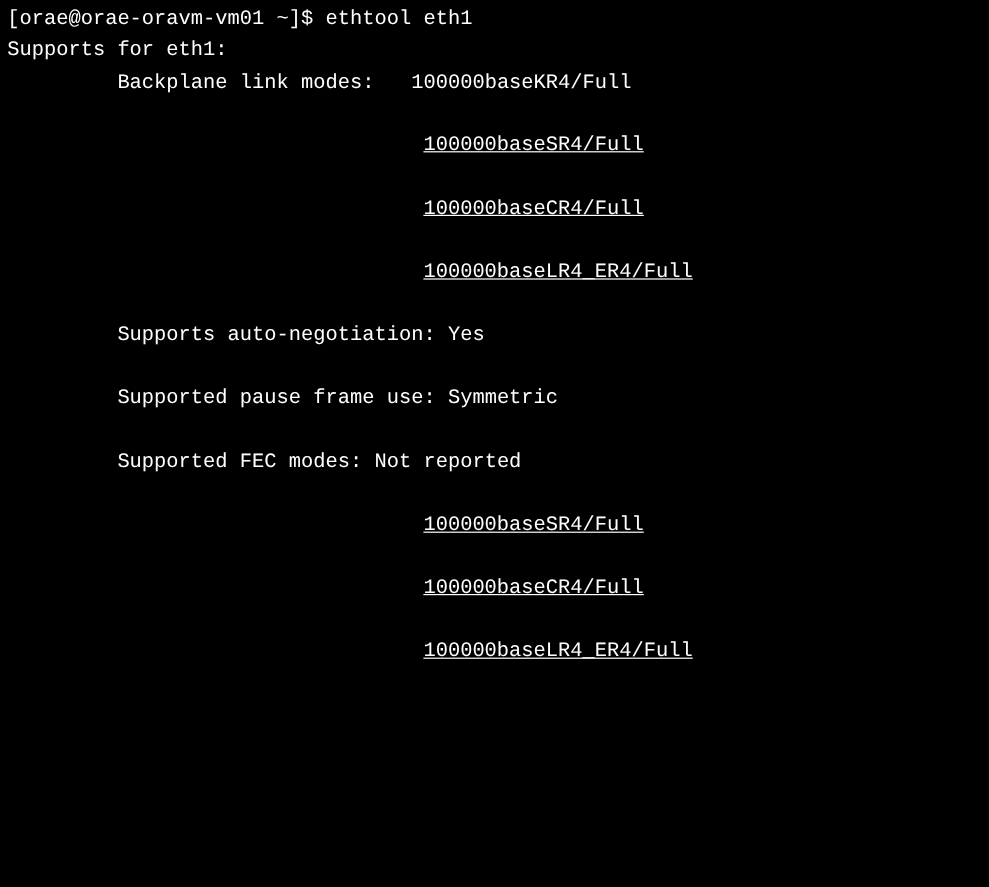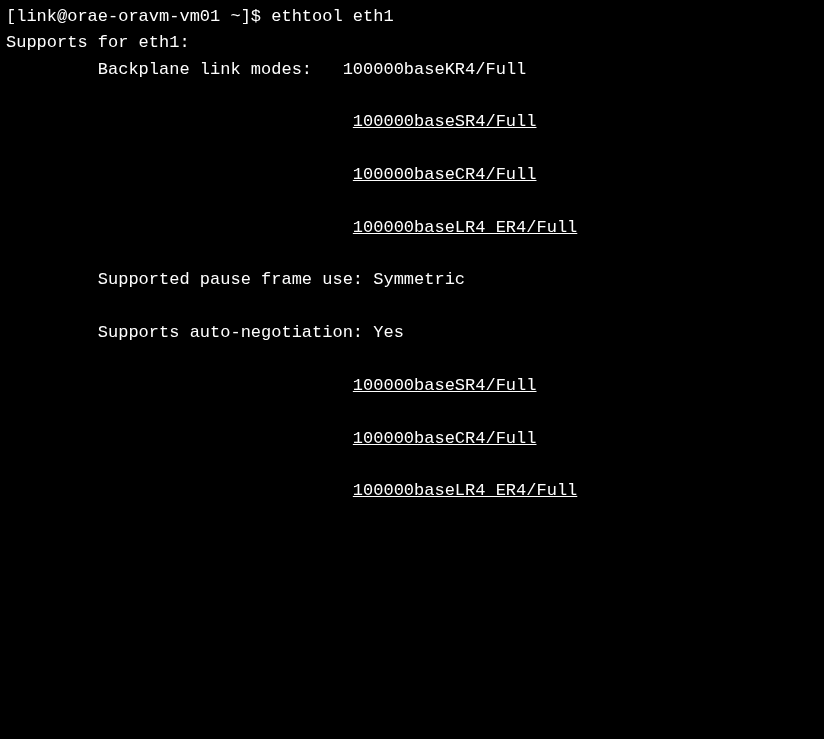--- a/index.html
+++ b/index.html
@@ -20,28 +20,29 @@
       font-family: inherit;
     }
     .prompt-line { white-space: pre; }
     .header-line { white-space: pre; }
     .indent1 { margin-left: 9ch; display: block; white-space: pre; }
     .indent2 { margin-left: 34ch; display: block; white-space: pre; text-decoration: underline; }
   </style>
 </head>
 <body>
 
-<pre><span class="prompt-line"><span>[link@orae-oravm-vm01 ~]$ </span><span>ethtool eth1</span></span>
+<pre><span class="prompt-line"><span>[orae@orae-oravm-vm01 ~]$ </span><span>ethtool eth1</span></span>
 <span class="header-line">Supports for eth1:</span>
 <span class="indent1"><span>Backplane link modes:   </span><span>100000baseKR4/Full</span></span>
 <span class="indent2">100000baseSR4/Full</span>
 <span class="indent2">100000baseCR4/Full</span>
 <span class="indent2">100000baseLR4_ER4/Full</span>
+<span class="indent1">Supports auto-negotiation: Yes</span>
 <span class="indent1">Supported pause frame use: Symmetric</span>
-<span class="indent1">Supports auto-negotiation: Yes</span>
+<span class="indent1">Supported FEC modes: Not reported</span>
 <span class="indent2">100000baseSR4/Full</span>
 <span class="indent2">100000baseCR4/Full</span>
 <span class="indent2">100000baseLR4_ER4/Full</span>
 
 
 
 
 
 
 

